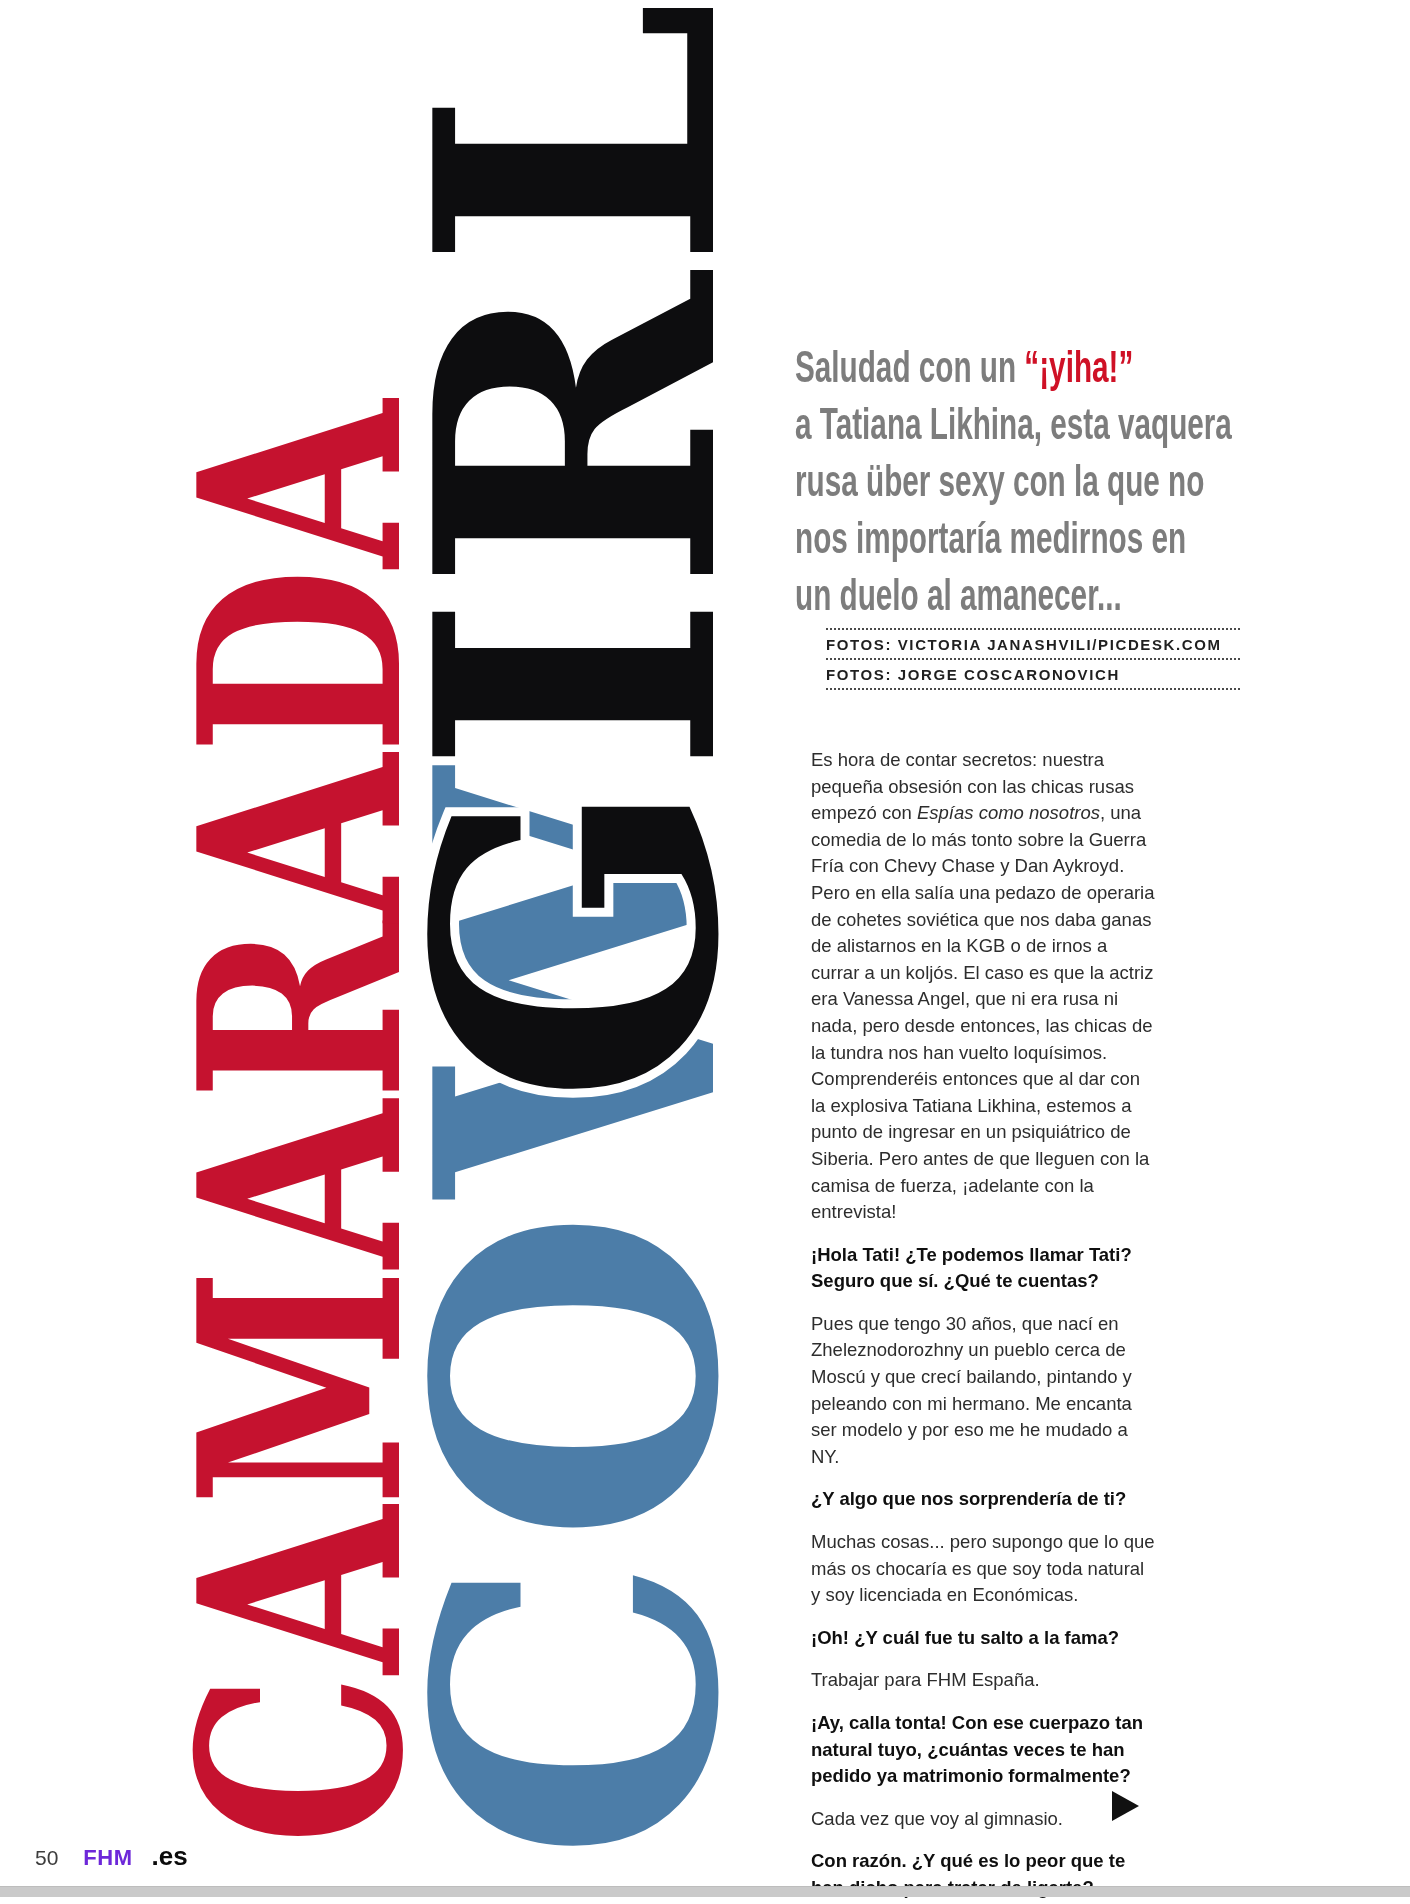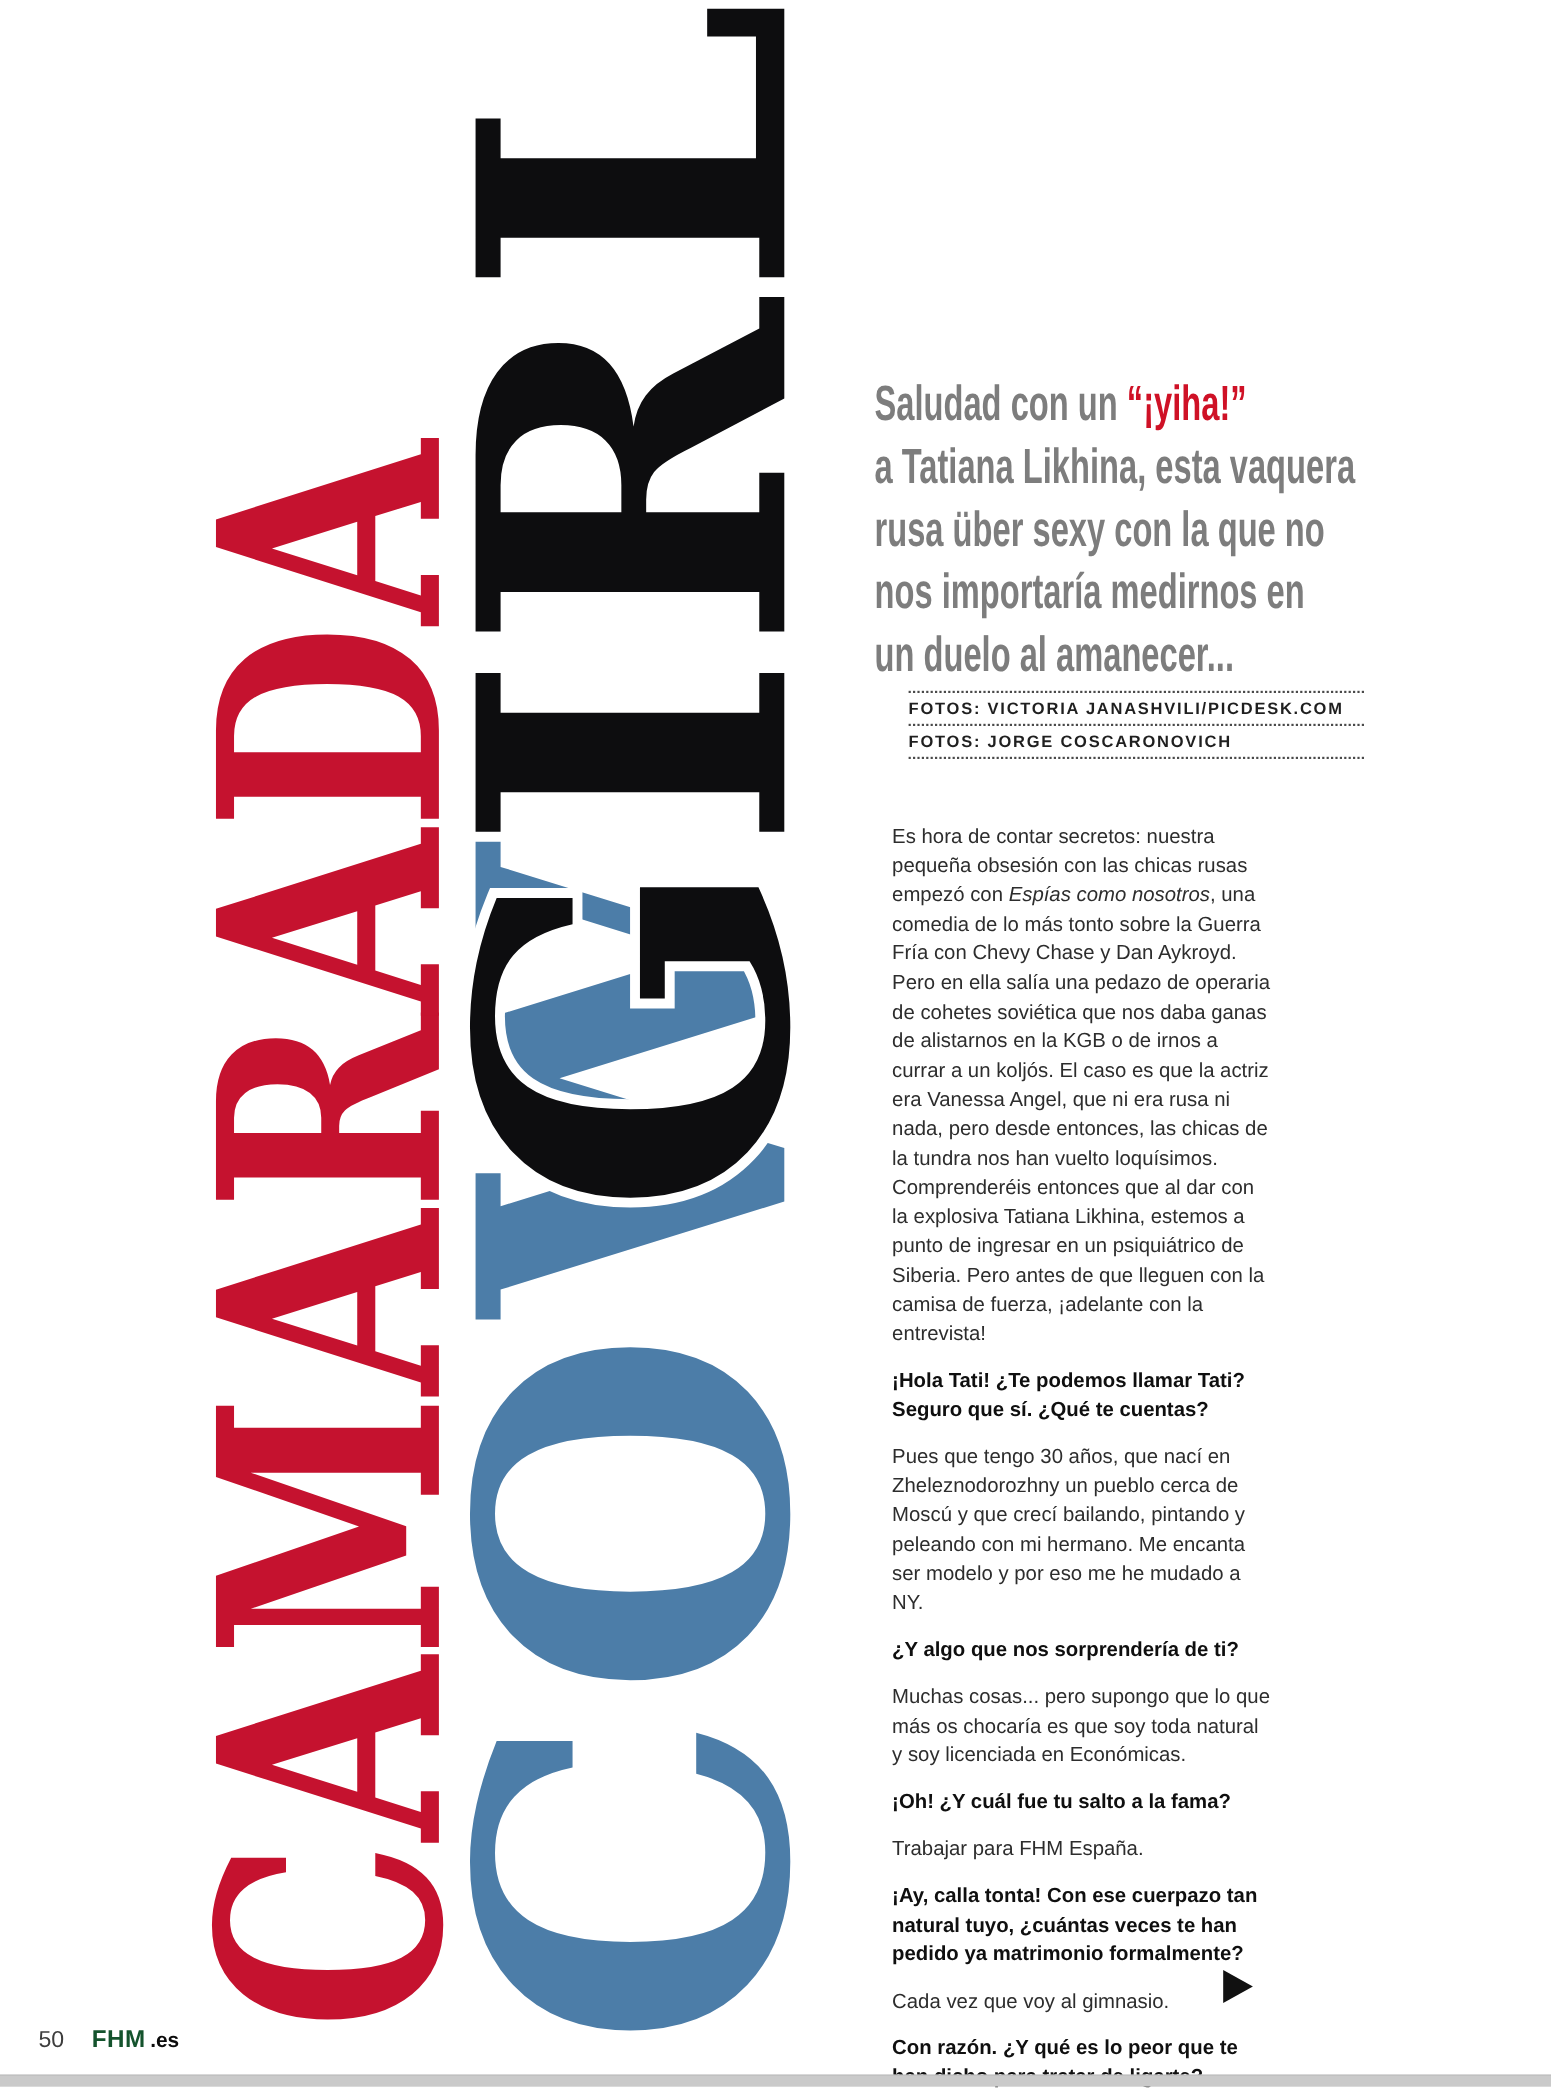--- a/index.html
+++ b/index.html
@@ -80,22 +80,22 @@
     border-top:15px solid transparent;
     border-bottom:15px solid transparent;
   }
 
   
   .footer {
     position:absolute; left:35px; top:1841px;
     display:flex; align-items:baseline; gap:25px;
   }
   .page-num { font-size:21px; color:#3d3d3d; }
-  .brand { font-size:22px; font-weight:800; color:#14532d; letter-spacing:0.5px; }
-  .brand-suffix { font-size:19px; font-weight:800; color:#0b0b0b; margin-left:4px;text-align:right; }
+  .brand { font-size:22px; font-weight:800; color:#6d28d9; letter-spacing:0.5px; }
+  .brand-suffix { font-size:26px; font-weight:800; color:#0b0b0b; margin-left:19px;text-align:right; }
 
   .bottom-bar {
     position:absolute; left:0; top:1886px; width:1410px; height:10px;
     background:#cacaca; border-top:1px solid #bdbdbd;
   }
 </style>
 </head>
 <body>
 
 <div id="stage">

